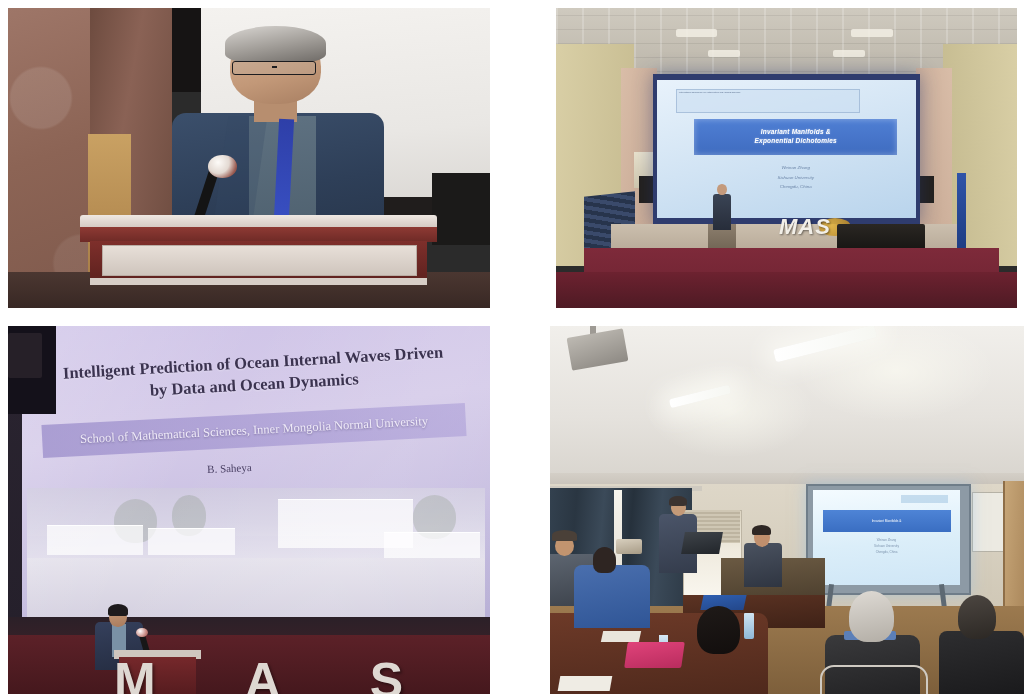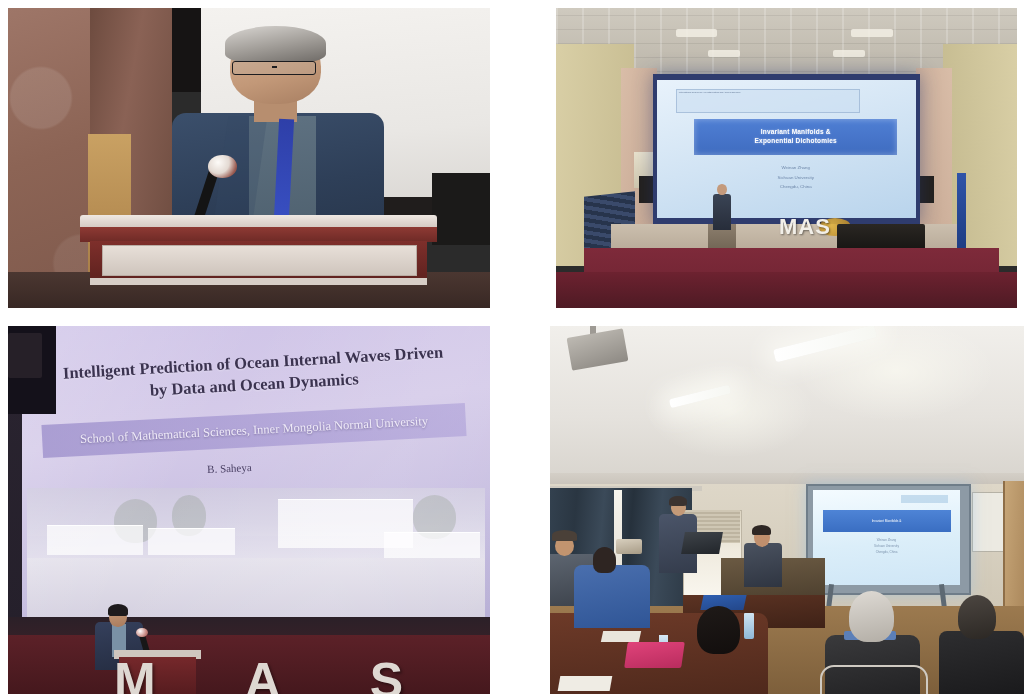--- a/index.html
+++ b/index.html
@@ -15,21 +15,21 @@
     width:1024px;height:694px;
     background:#ffffff;
   }
   .panel{
     position:absolute;
     overflow:hidden;
     background:#2b2b2b;
   }
   
   #panel-tl{ left:8px;  top:8px;   width:482px; height:300px; }
-  #panel-tr{ left:556px;top:8px;   width:461px; height:300px; }
+  #panel-tr{ left:556px;top:8px;   width:461px; height:300px;font-style:italic; }
   #panel-bl{ left:8px;  top:326px; width:482px; height:368px; }
   #panel-br{ left:550px;top:326px; width:474px; height:368px; }
 
   .scene{position:absolute;inset:0;}
   .l{position:absolute;}
 
   
   .p1-wall-left{
     left:0;top:0;width:34%;height:100%;
     background:linear-gradient(160deg,#9e7668 0%,#8c6455 45%,#7d584b 100%);

